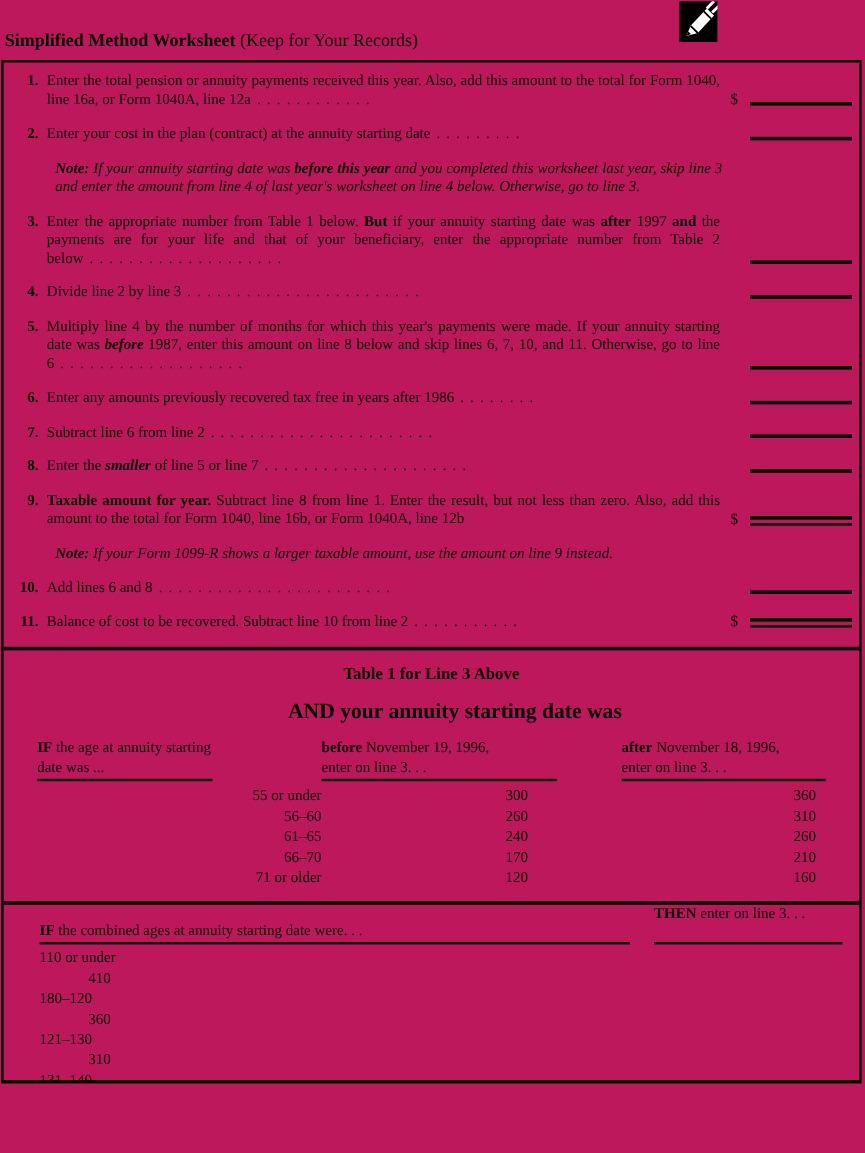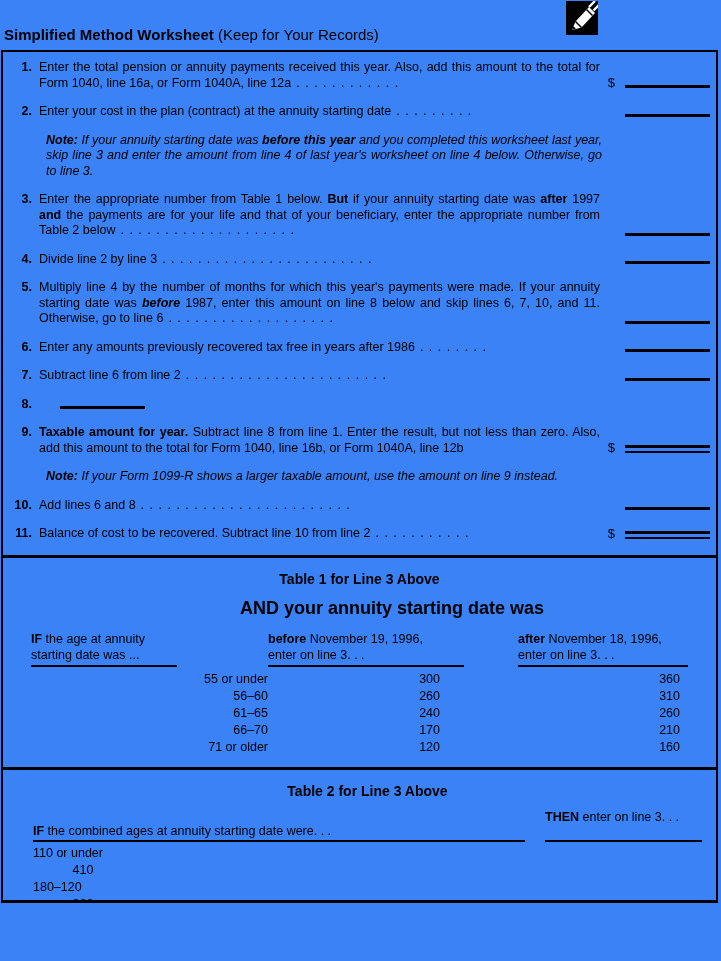--- a/index.html
+++ b/index.html
@@ -1,18 +1,18 @@
 <!DOCTYPE html>
 <html><head>
 <meta charset="utf-8">
 <style>
   * { margin:0; padding:0; box-sizing:border-box; }
   html,body { background:#fff; }
   body { font-family:"Liberation Sans","DejaVu Sans",sans-serif; color:#000; }
-  .page { position:relative; width:721px; height:961px; background:#3b82f6; overflow:hidden; }
+  .page { position:relative; width:721px; height:961px; background:#be185d; overflow:hidden;font-family:Liberation Serif, serif; }
 
   
   .doc-title { position:absolute; top:26px; left:4px; font-size:15px; white-space:nowrap; }
   .doc-title .t-bold { font-weight:bold; }
   .pencil-box { position:absolute; left:566px; top:1px; width:32px; height:34px; }
 
   
   .main-box { position:absolute; top:50px; left:1px; width:717px; height:853px;
               border:2px solid #000; border-bottom-width:3px; overflow:hidden; }
 
@@ -135,20 +135,21 @@
       <div class="ws-row">
         <div class="ws-num">7.</div>
         <div class="ws-text"><span>Subtract line 6 from line 2</span><span class="dots">. . . . . . . . . . . . . . . . . . . . . . .</span></div>
         <div class="answer">
             <div class="rule-single"></div>
           </div>
       </div>
 
       <div class="ws-row">
         <div class="ws-num">8.</div>
+        <div class="ws-text"><span>Enter the </span><span class="bi">smaller</span><span> of line 5 or line 7</span><span class="dots">. . . . . . . . . . . . . . . . . . . . .</span></div>
         <div class="answer">
             <div class="rule-single"></div>
           </div>
       </div>
 
       <div class="ws-row">
         <div class="ws-num">9.</div>
         <div class="ws-text"><span class="b">Taxable amount for year.</span><span> Subtract line 8 from line 1. Enter the result, but not less than zero. Also, add this amount to the total for Form 1040, line 16b, or Form 1040A, line 12b</span></div>
         <div class="answer">
             <span class="currency">$</span>
@@ -208,21 +209,20 @@
         <div class="cell">71 or older</div>
         <div class="cell t1-val2">120</div>
         <div class="cell t1-val3">160</div>
       </div>
       <div style="height:11px"></div>
     </div>
 
     <div class="section-sep"></div>
 
     <div class="t2">
-      <div class="t-title">Table 2 for Line 3 Above</div>
       <div class="t2-hdrrow">
         <div class="t2-hdr-left"><span class="b">IF</span><span> the combined ages at annuity starting date were. . .</span></div>
         <div class="t2-hdr-right"><span class="b">THEN</span><span> enter on line 3. . .</span></div>
       </div>
       <div class="t2-row">
         <div class="t2-label">110 or under</div>
         <div class="t2-valwrap">
             <div class="t2-val">410</div>
           </div>
       </div>

